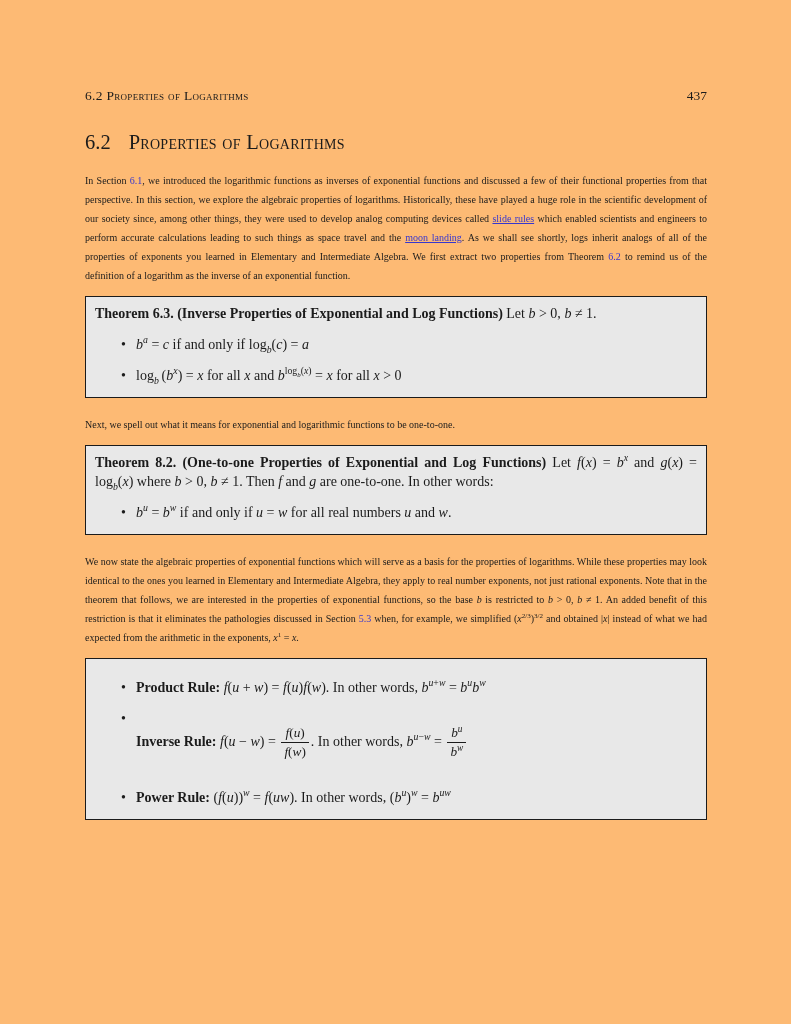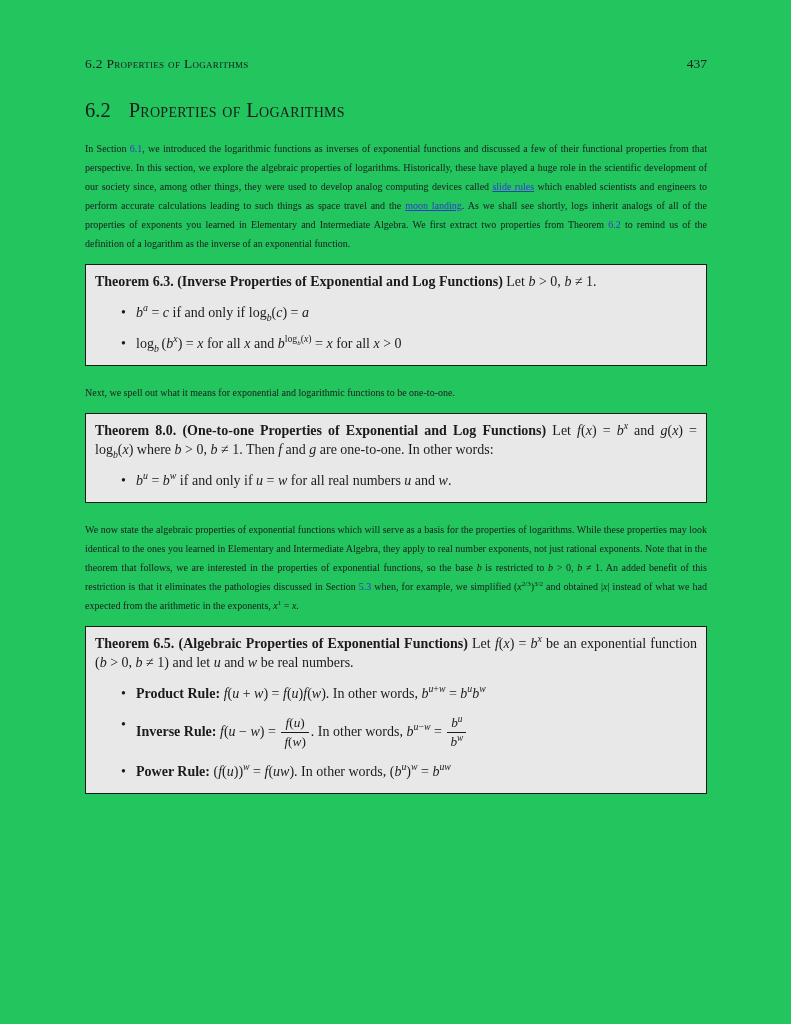--- a/index.html
+++ b/index.html
@@ -1,21 +1,21 @@
 <!DOCTYPE html>
 <html><head>
 <meta charset="utf-8">
 <style>
   html, body { margin:0; padding:0; background:#ffffff; }
   .page {
     position:relative;
     width:791px; height:1024px;
     box-sizing:border-box;
-    background:#22c55e;
-    padding:56px 84px 0 85px;
+    background:#fdba74;
+    padding:88px 84px 0 85px;
     font-family:"Liberation Serif","DejaVu Serif",serif;
     color:#1b1b1b;
     overflow:hidden;
   }
   .running-head {
     display:flex; justify-content:space-between; align-items:baseline;
     font-size:13.5px;
   }
   .rh-title { font-variant:small-caps; letter-spacing:0.3px; }
   .section-heading {
@@ -39,21 +39,21 @@
   }
   .thm-head { margin:0; text-align:justify; }
   .thm-list { list-style:none; margin:8px 0 2px 0; padding:0 0 0 26px; }
   .thm-list li { position:relative; padding-left:15px; margin-top:12px; }
   .thm-list li::before { content:"\2022"; position:absolute; left:0; top:0; }
   sup { font-size:0.70em; line-height:0; }
   sub { font-size:0.70em; line-height:0; }
   .frac {
     display:inline-block; vertical-align:middle;
     text-align:center; font-size:0.95em; line-height:1.2;
-    margin:0 2px;
+    margin:16px 2px;
   }
   .frac .num { display:block; border-bottom:1px solid #1b1b1b; padding:0 3px 1px 3px; }
   .frac .den { display:block; padding:1px 3px 0 3px;text-align:right; }
   .doclink { color:#3636cf; text-decoration:none; cursor:pointer; }
   .doclink.underlined { text-decoration:underline; }
   .nowrap { white-space:nowrap; }
   b { font-weight:bold; }
 </style>
 </head>
 <body>
@@ -75,30 +75,29 @@
     <p class="thm-head"><b>Theorem 6.3.  (Inverse Properties of Exponential and Log Functions)</b> Let <i>b</i> &gt; 0, <i>b</i> ≠ 1.</p>
     <ul class="thm-list">
       <li><i>b</i><sup><i>a</i></sup> = <i>c</i> if and only if log<sub><i>b</i></sub>(<i>c</i>) = <i>a</i></li>
       <li>log<sub><i>b</i></sub> (<i>b</i><sup><i>x</i></sup>) = <i>x</i> for all <i>x</i> and <i>b</i><sup>log<sub><i>b</i></sub>(<i>x</i>)</sup> = <i>x</i> for all <i>x</i> &gt; 0</li>
     </ul>
   </div>
 
   <p class="body-par">Next, we spell out what it means for exponential and logarithmic functions to be one-to-one.</p>
 
   <div class="theorem-box">
-    <p class="thm-head"><b>Theorem 8.0.  (One-to-one Properties of Exponential and Log Functions)</b> Let <i>f</i>(<i>x</i>) = <i>b</i><sup><i>x</i></sup> and <i>g</i>(<i>x</i>) = log<sub><i>b</i></sub>(<i>x</i>) where <i>b</i> &gt; 0, <i>b</i> ≠ 1.  Then <i>f</i> and <i>g</i> are one-to-one.  In other words:</p>
+    <p class="thm-head"><b>Theorem 8.2.  (One-to-one Properties of Exponential and Log Functions)</b> Let <i>f</i>(<i>x</i>) = <i>b</i><sup><i>x</i></sup> and <i>g</i>(<i>x</i>) = log<sub><i>b</i></sub>(<i>x</i>) where <i>b</i> &gt; 0, <i>b</i> ≠ 1.  Then <i>f</i> and <i>g</i> are one-to-one.  In other words:</p>
     <ul class="thm-list">
       <li><i>b</i><sup><i>u</i></sup> = <i>b</i><sup><i>w</i></sup> if and only if <i>u</i> = <i>w</i> for all real numbers <i>u</i> and <i>w</i>.</li>
     </ul>
   </div>
 
   <p class="body-par">We now state the algebraic properties of exponential functions which will serve as a basis for the properties of logarithms. While these properties may look identical to the ones you learned in Elementary and Intermediate Algebra, they apply to real number exponents, not just rational exponents. Note that in the theorem that follows, we are interested in the properties of exponential functions, so the base <i>b</i> is restricted to <i>b</i> &gt; 0, <i>b</i> ≠ 1. An added benefit of this restriction is that it eliminates the pathologies discussed in Section <a class="doclink">5.3</a> when, for example, we simplified <span class="nowrap">(<i>x</i><sup>2/3</sup>)<sup>3/2</sup></span> and obtained |<i>x</i>| instead of what we had expected from the arithmetic in the exponents, <i>x</i><sup>1</sup> = <i>x</i>.</p>
 
   <div class="theorem-box">
-    <p class="thm-head"><b>Theorem 6.5.  (Algebraic Properties of Exponential Functions)</b> Let <i>f</i>(<i>x</i>) = <i>b</i><sup><i>x</i></sup> be an exponential function (<i>b</i> &gt; 0, <i>b</i> ≠ 1) and let <i>u</i> and <i>w</i> be real numbers.</p>
     <ul class="thm-list">
       <li><b>Product Rule:</b> <i>f</i>(<i>u</i> + <i>w</i>) = <i>f</i>(<i>u</i>)<i>f</i>(<i>w</i>).  In other words, <i>b</i><sup><i>u</i>+<i>w</i></sup> = <i>b</i><sup><i>u</i></sup><i>b</i><sup><i>w</i></sup></li>
       <li><b>Inverse Rule:</b> <i>f</i>(<i>u</i> − <i>w</i>) = <span class="frac"><span class="num"><i>f</i>(<i>u</i>)</span><span class="den"><i>f</i>(<i>w</i>)</span></span>.  In other words, <i>b</i><sup><i>u</i>−<i>w</i></sup> = <span class="frac"><span class="num"><i>b</i><sup><i>u</i></sup></span><span class="den"><i>b</i><sup><i>w</i></sup></span></span></li>
       <li><b>Power Rule:</b> (<i>f</i>(<i>u</i>))<sup><i>w</i></sup> = <i>f</i>(<i>uw</i>).  In other words, (<i>b</i><sup><i>u</i></sup>)<sup><i>w</i></sup> = <i>b</i><sup><i>uw</i></sup></li>
     </ul>
   </div>
 
 
 </div>
 

